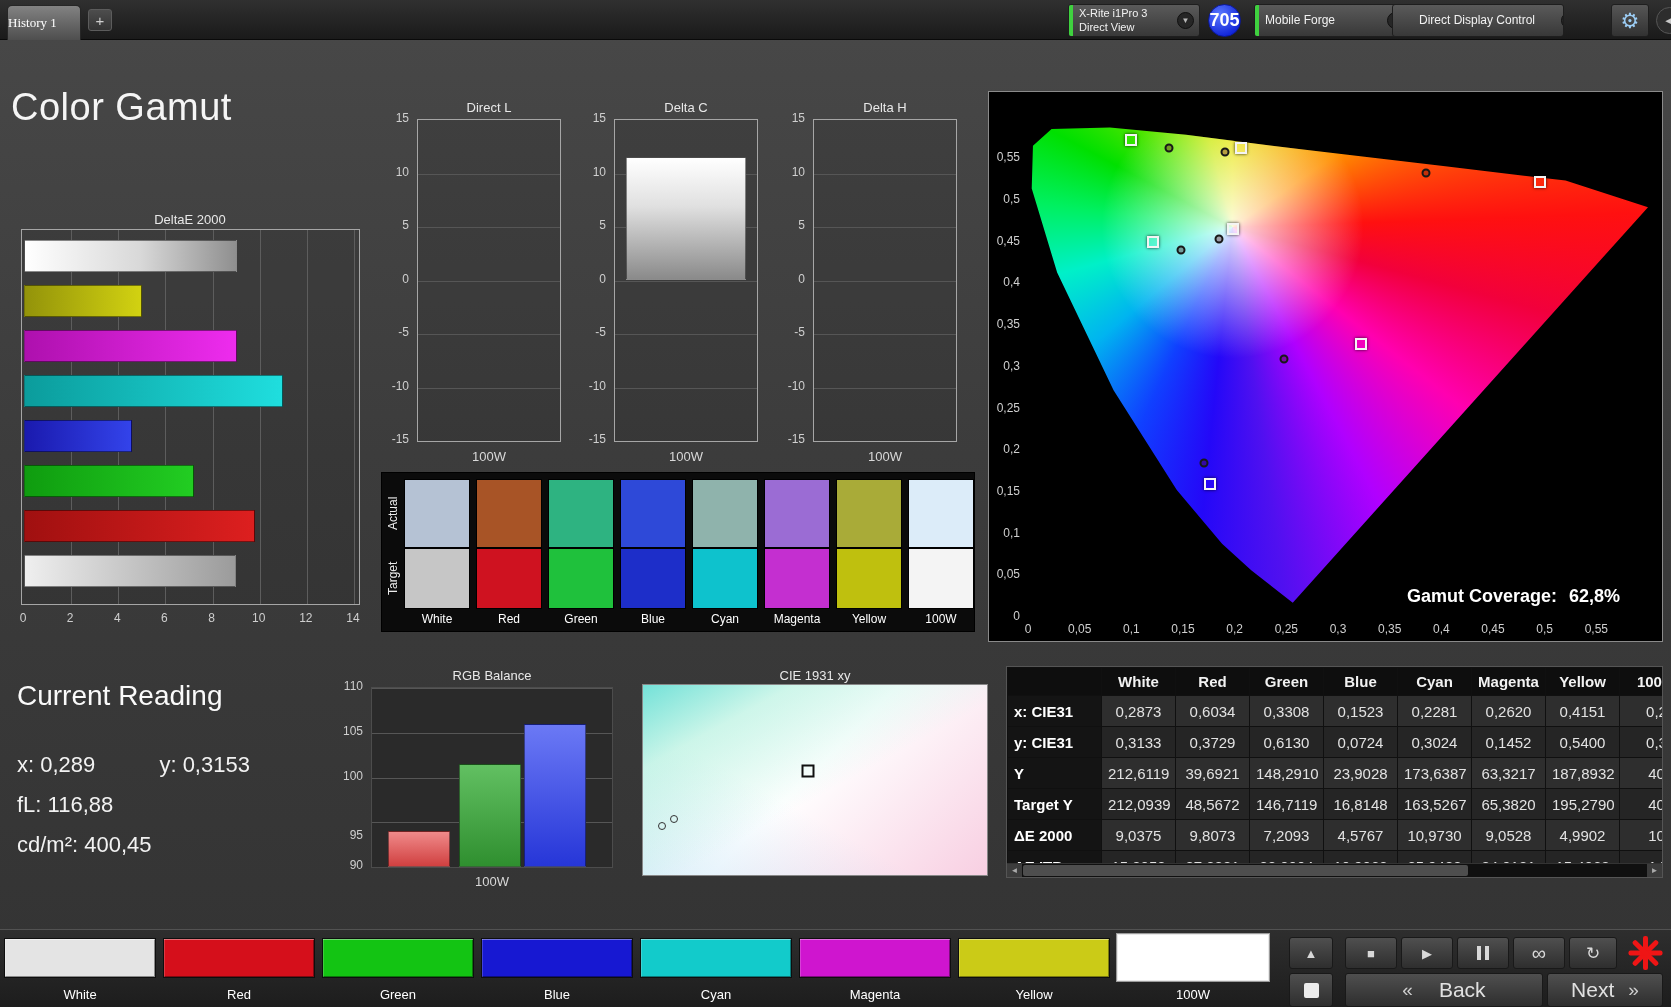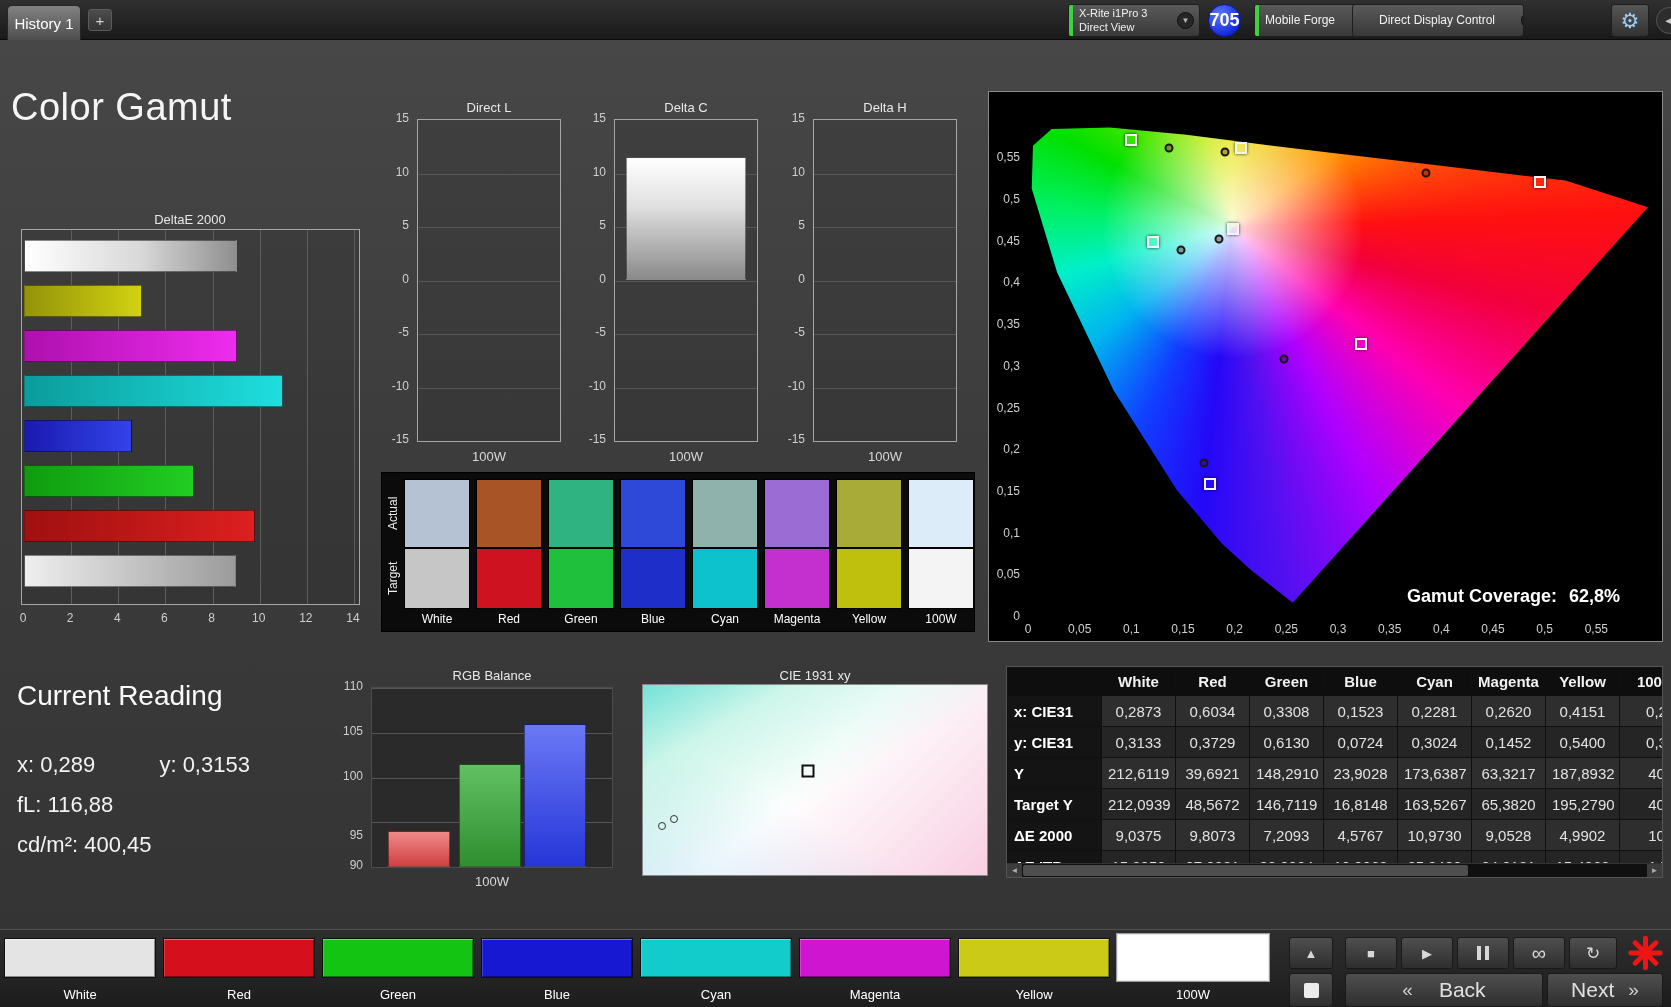--- a/index.html
+++ b/index.html
@@ -6,40 +6,40 @@
   html,body{margin:0;padding:0;background:#141414;}
   #app{position:relative;width:1671px;height:1007px;overflow:hidden;
        background:linear-gradient(180deg,#484848 0%,#3c3c3c 45%,#333333 100%);
        font-family:"Liberation Sans","DejaVu Sans",sans-serif;color:#e4e4e4;}
 
   
   #titlebar{position:absolute;left:0;top:0;width:100%;height:40px;
             background:linear-gradient(180deg,#303030,#1a1a1a);border-bottom:1px solid #0a0a0a;}
   .tab{position:absolute;left:7px;top:5px;width:74px;height:35px;
        background:linear-gradient(180deg,#828282,#4e4e4e);border:1px solid #262626;border-bottom:none;
-       border-radius:5px 5px 0 0;display:flex;align-items:center;justify-content:center;
-       font-size:15px;color:#ffffff;}
+       border-radius:5px 5px 0 0;display:flex;align-items:center;
+       font-size:13px;color:#ffffff;font-family:Liberation Serif, serif;}
   #tab-add{position:absolute;left:88px;top:9px;width:24px;height:22px;
            background:linear-gradient(180deg,#4d4d4d,#343434);border:1px solid #5c5c5c;border-radius:3px;
            color:#cfcfcf;font-size:15px;display:flex;align-items:center;justify-content:center;}
   .dd{position:absolute;top:4px;height:33px;background:linear-gradient(180deg,#5a5a5a,#383838);
       border:1px solid #1e1e1e;border-radius:3px;display:flex;align-items:center;overflow:hidden;}
   .dd .accent{width:4px;align-self:stretch;}
   .accent.green{background:#3fd13f;}
   .accent.yellow{background:#e6e636;}
   .dd .txt{flex:1;padding:0 6px;font-size:11px;line-height:1.25;color:#f2f2f2;white-space:nowrap;}
   .dd .txt.single{font-size:12px;}
   .dd .chev{width:17px;height:17px;border-radius:50%;background:#262626;border:1px solid #101010;
             color:#b8b8b8;font-size:8px;display:flex;align-items:center;justify-content:center;margin-right:5px;flex:none;}
   #dd-meter{left:1068px;width:132px;}
   #badge705{position:absolute;left:1208px;top:4px;width:33px;height:33px;border-radius:50%;
             background:radial-gradient(circle at 35% 30%,#5a78ff,#1226d8 75%);border:1px solid #0a18a0;
             color:#fff;font-size:18px;font-weight:bold;display:flex;align-items:center;justify-content:center;}
   #dd-source{left:1254px;width:156px;}
-  #dd-display{left:1352px;width:172px;gap:20px;}
+  #dd-display{left:1392px;width:172px;gap:20px;}
   #gear-btn{position:absolute;left:1611px;top:4px;width:38px;height:33px;
             background:linear-gradient(180deg,#565656,#323232);border:1px solid #1e1e1e;border-radius:3px;
             display:flex;align-items:center;justify-content:center;}
   #gear-btn .g{font-size:21px;color:#9ccdf5;line-height:1;}
   #collapse-btn{position:absolute;left:1656px;top:7px;width:27px;height:27px;border-radius:50%;
                 background:#2d2d2d;border:1px solid #565656;color:#c8c8c8;font-size:11px;
                 display:flex;align-items:center;justify-content:center;}
 
   
   .page-title{position:absolute;left:11px;top:86px;font-size:38px;color:#f5f5f5;letter-spacing:.5px;}

